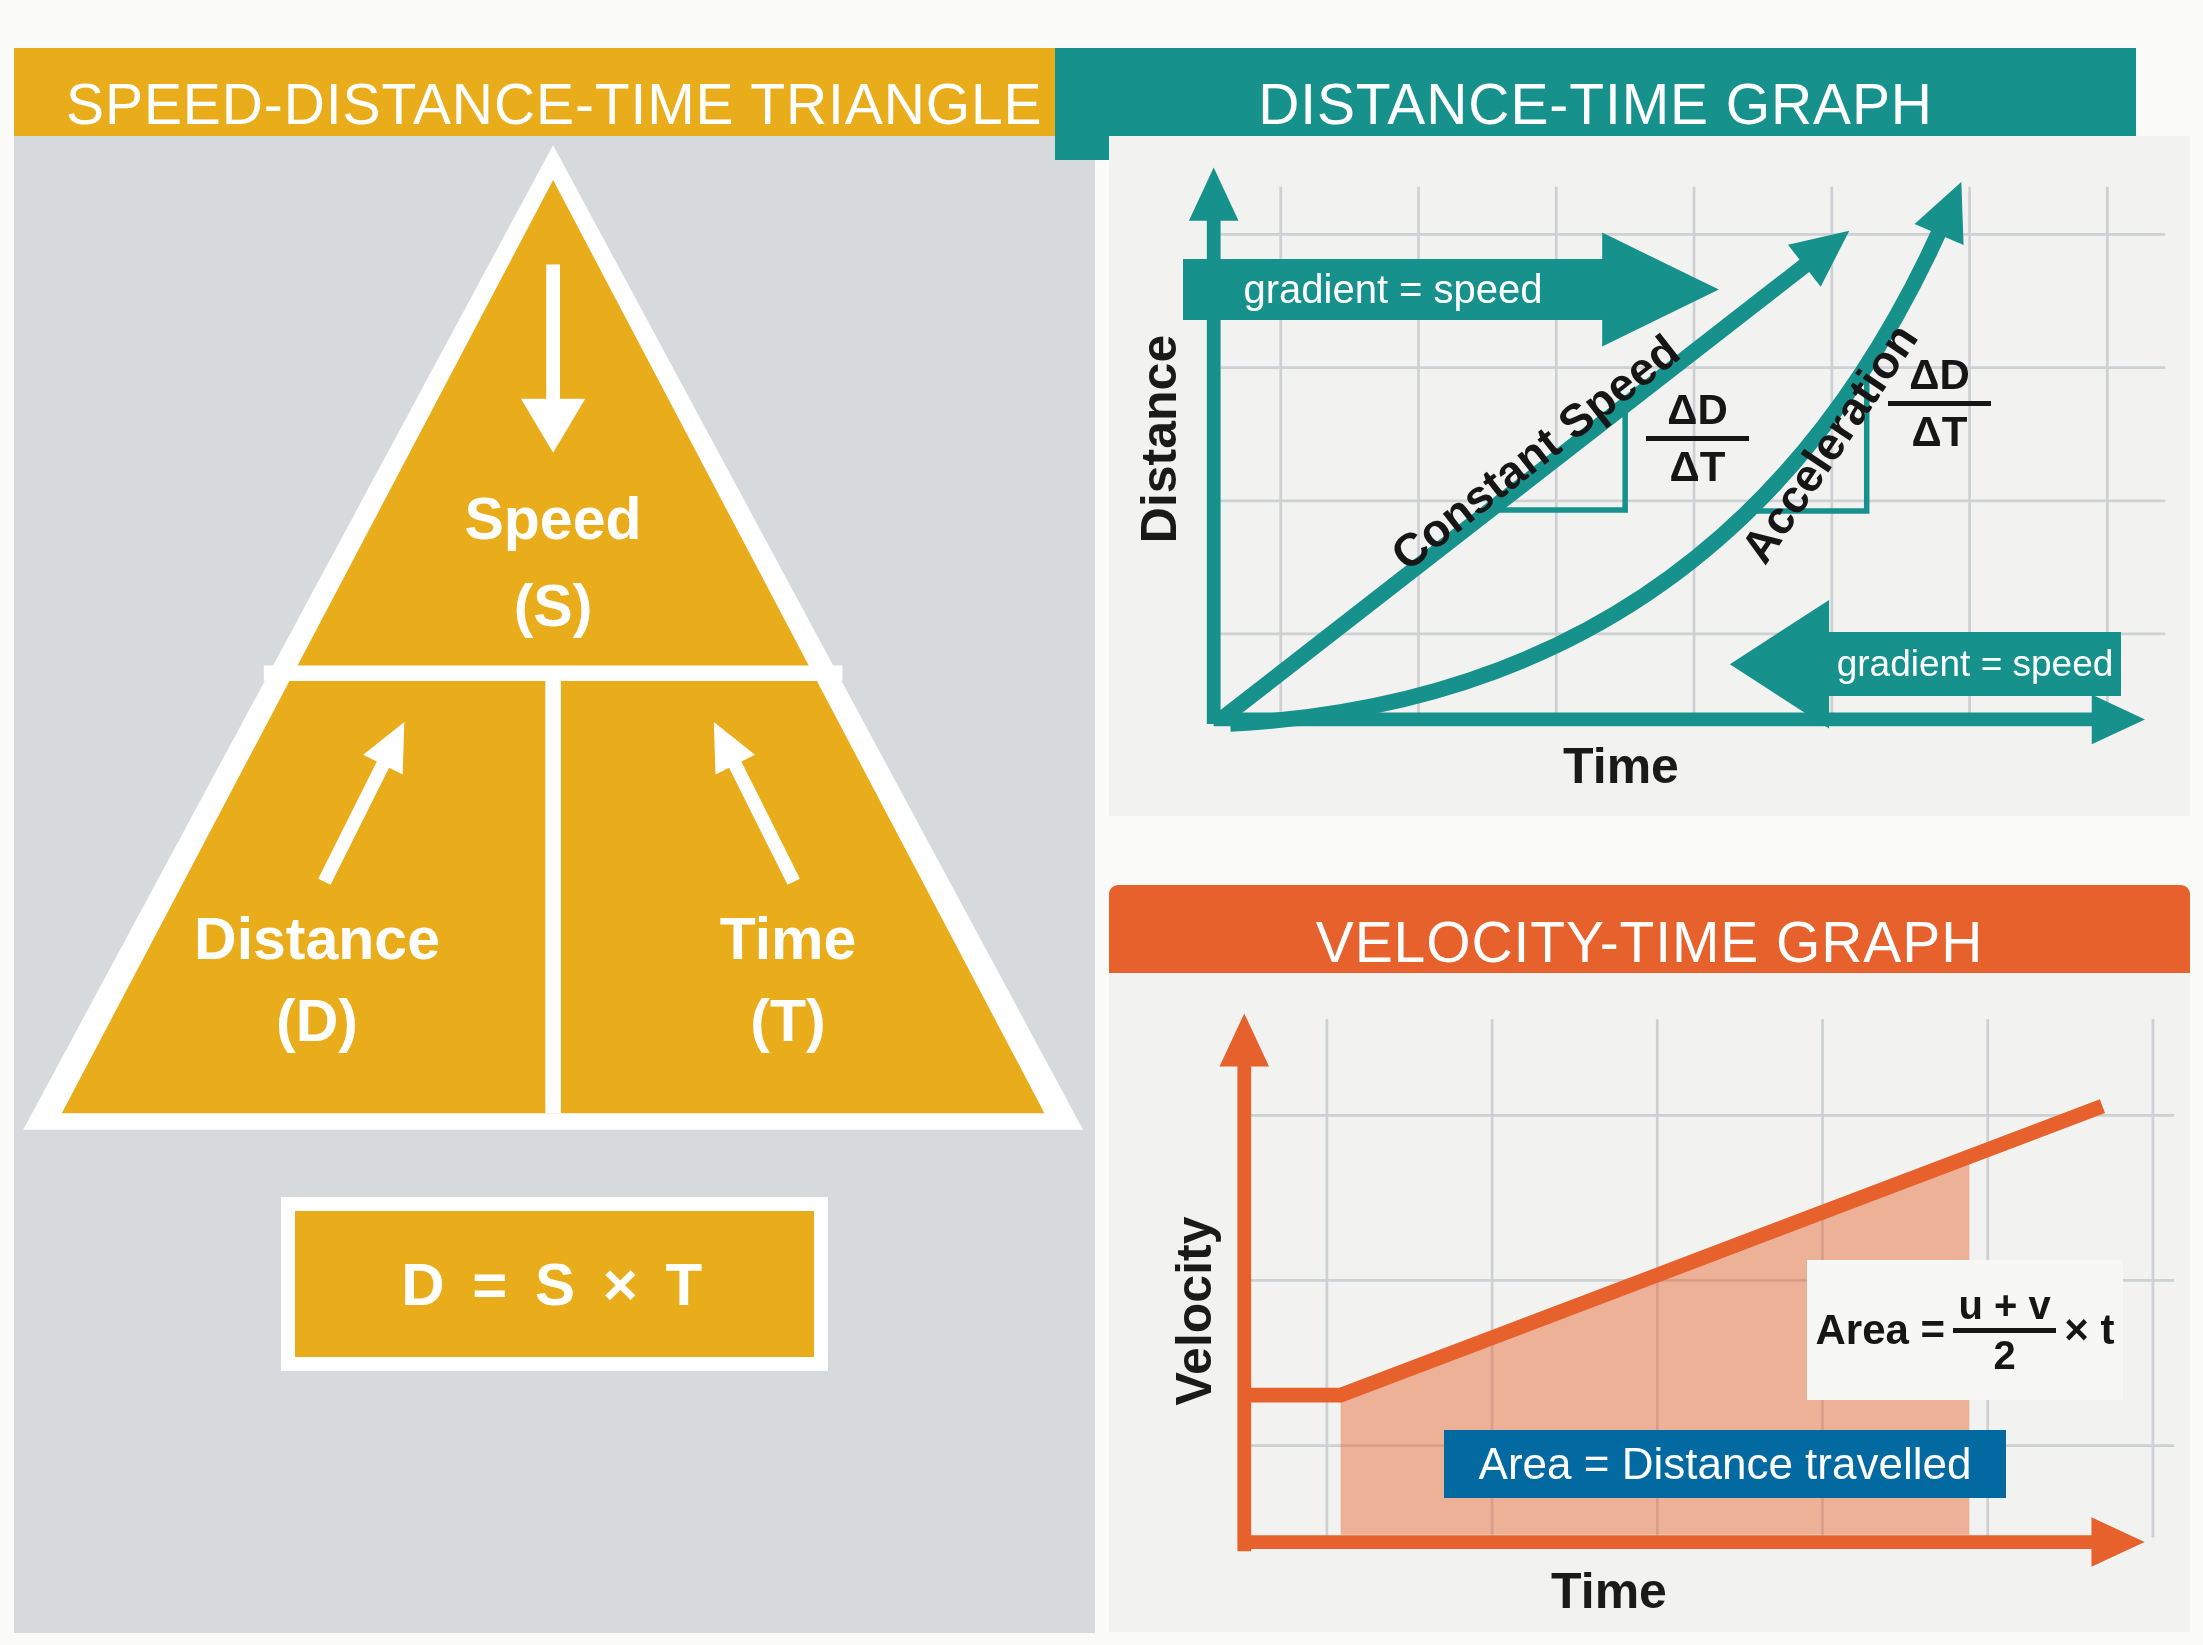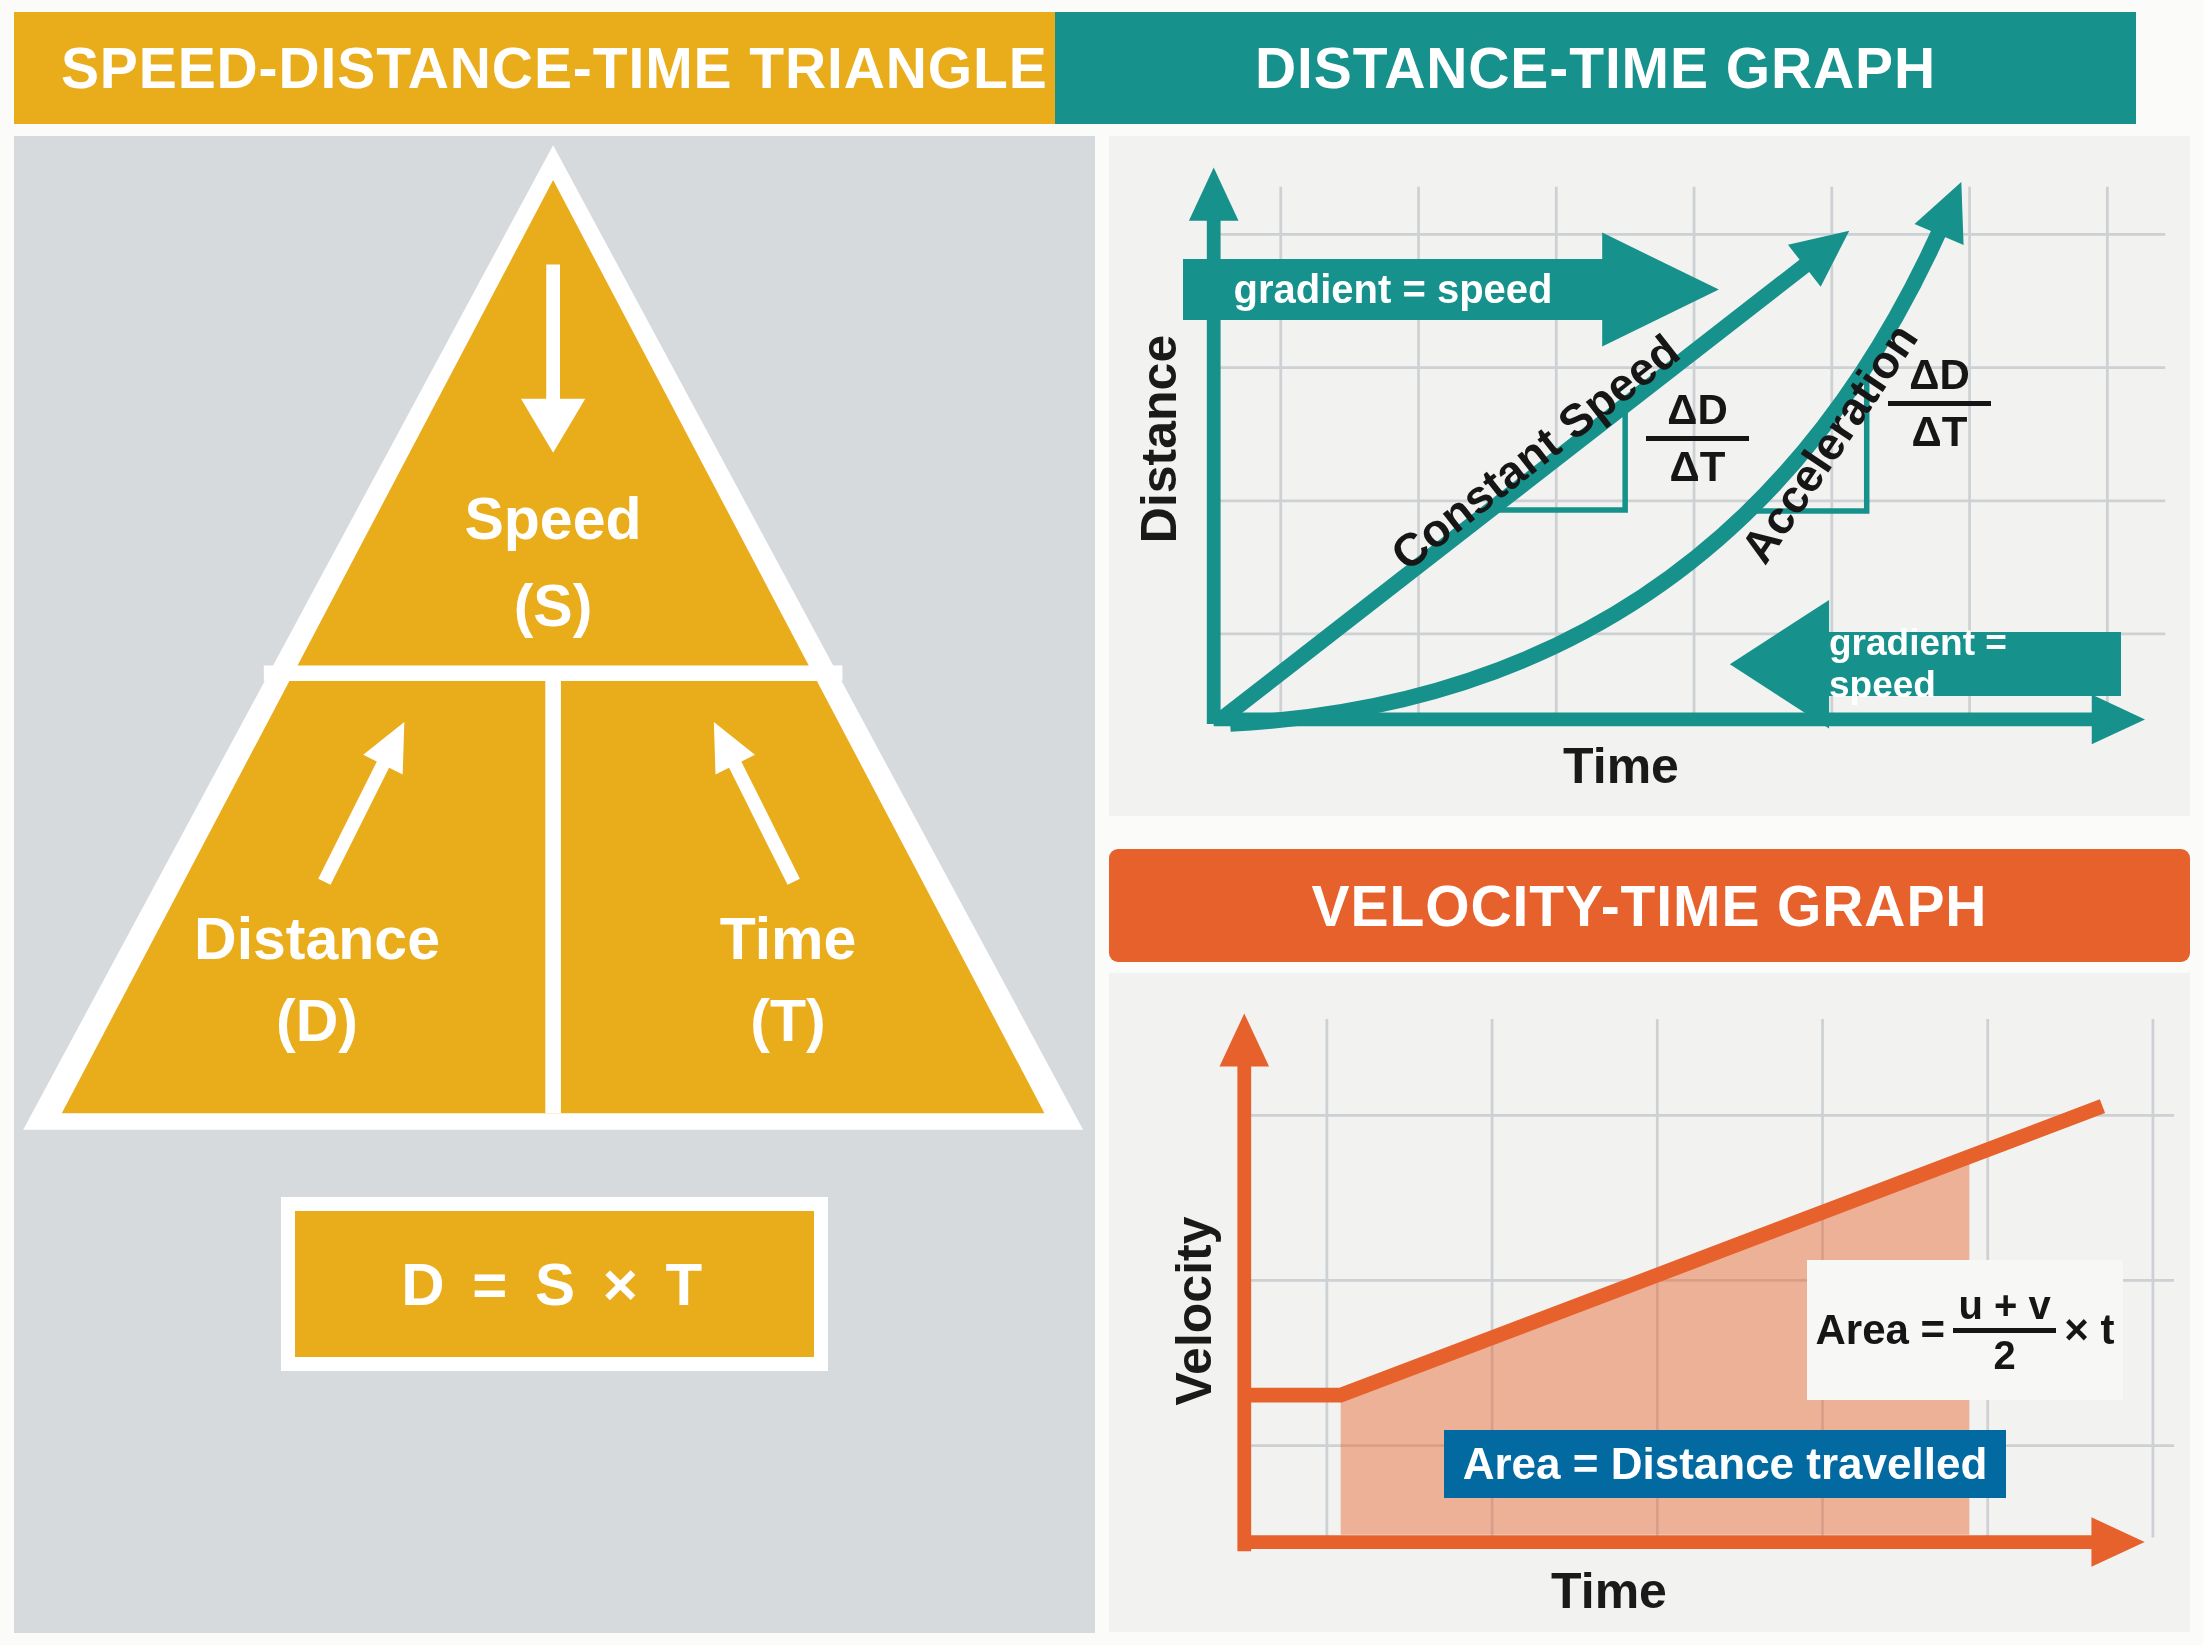--- a/index.html
+++ b/index.html
@@ -1,31 +1,31 @@
 <!DOCTYPE html>
 <html style="font-size:14.7px"><head>
 <meta charset="utf-8">
 <style>
   html,body{margin:0;padding:0;background:#e8e8e8;}
   #canvas{position:relative;width:2204px;height:1646px;background:#fbfbfa;overflow:hidden;
           font-family:"Liberation Sans",sans-serif;}
   .abs{position:absolute;}
   .hdr{position:absolute;display:flex;align-items:center;justify-content:center;
-       color:#ffffff;font-weight:bold;font-size:57px;letter-spacing:0.9px;}
+       color:#ffffff;font-weight:normal;font-size:57px;letter-spacing:0.9px;margin-top:36px;}
   .panel{position:absolute;}
   .lbl{position:absolute;transform:translate(-50%,-50%);white-space:nowrap;}
   .tri-lbl{color:#ffffff;font-weight:bold;font-size:59px;}
   .axis-lbl{color:#1a1a1a;font-weight:bold;font-size:50px;}
   .rot90{transform:translate(-50%,-50%) rotate(-90deg);}
   .formula-box{position:absolute;left:281px;top:1197px;width:547px;height:174px;
       background:#E9AC1B;border:14.7px solid #ffffff;box-sizing:border-box;
       display:flex;align-items:center;justify-content:center;
       color:#ffffff;font-weight:bold;font-size:60px;letter-spacing:5.5px;}
   .badge{position:absolute;display:flex;align-items:center;justify-content:center;
-      color:#ffffff;font-weight:bold;font-size:40px;}
+      color:#ffffff;font-weight:normal;font-size:40px;}
   .frac{position:absolute;width:103px;text-align:center;color:#161616;
       font-weight:bold;font-size:42px;line-height:1.15;}
   .frac .num{border-bottom:5.5px solid #161616;padding-bottom:1.8px;}
   .frac .den{padding-top:1.8px;}
   .line-lbl{color:#161616;font-weight:bold;font-size:46px;}
   .area-formula{position:absolute;left:1807px;top:1260px;width:316px;height:140px;
       background:#f7f7f5;display:flex;align-items:center;justify-content:center;gap:8px;
       color:#161616;font-weight:bold;font-size:42px;}
   .area-formula .frac2{text-align:center;line-height:1.1;font-size:40px;}
   .area-formula .frac2 .num{border-bottom:5.5px solid #161616;padding:0 5.5px 1.8px 5.5px;}

